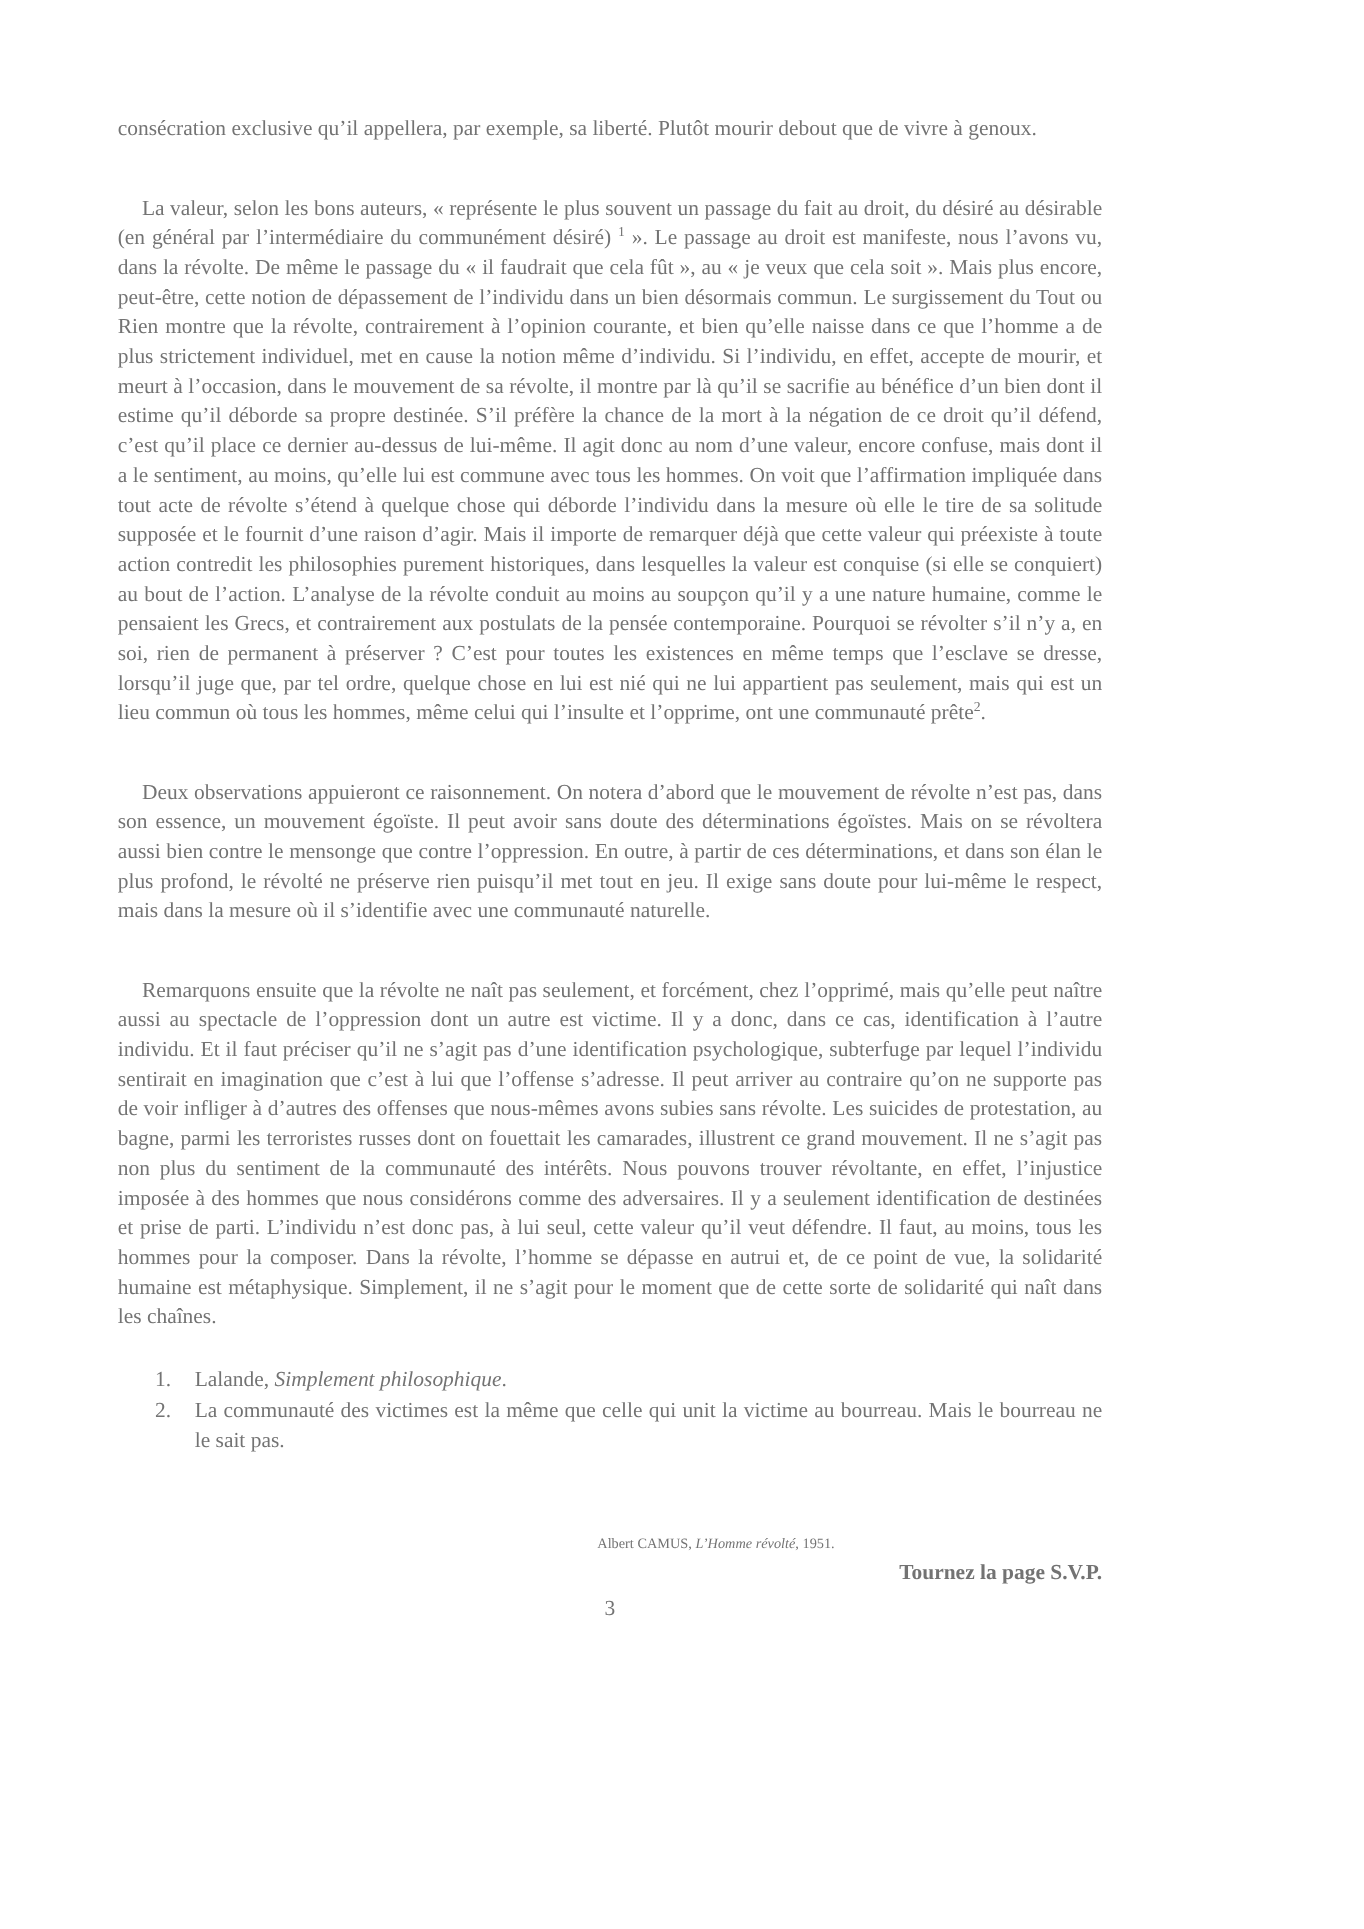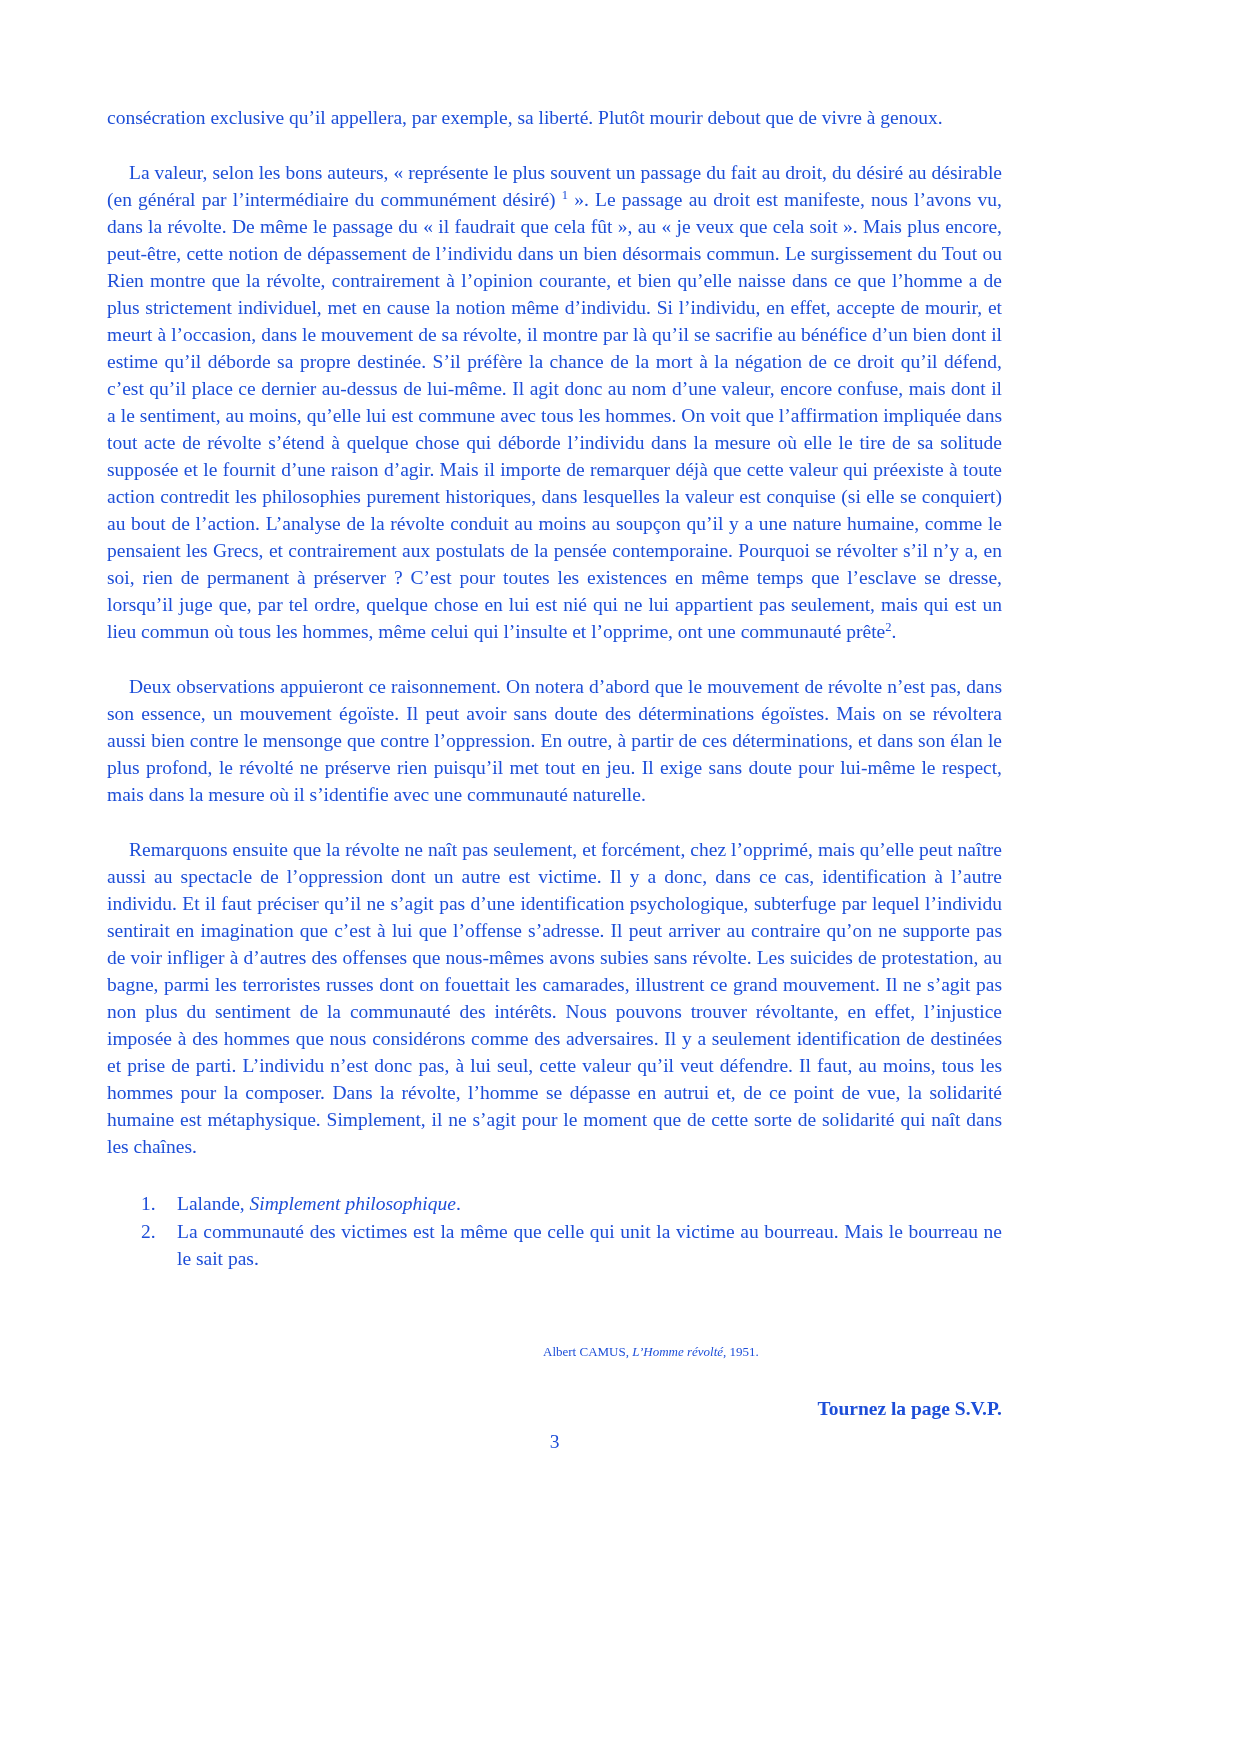--- a/index.html
+++ b/index.html
@@ -6,36 +6,36 @@
     margin: 0;
     padding: 0;
     background: #ffffff;
   }
   .page {
     position: relative;
     width: 1240px;
     height: 1754px;
     background: #ffffff;
     font-family: "Liberation Serif", "DejaVu Serif", serif;
-    color: #1d4ed8;
+    color: #737373;
     overflow: hidden;
   }
   .content {
     position: absolute;
     left: 107px;
     top: 104px;
     width: 895px;
   }
   .para {
     font-size: 19.5px;
     line-height: 27px;
     text-align: justify;
     margin: 0;
   }
-  .para + .para { margin-top: 28px; }
+  .para + .para { margin-top: 45px; }
   .para.indent { text-indent: 22px; }
   sup.fnref {
     font-size: 12.5px;
     line-height: 0;
     vertical-align: super;
   }
   .footnotes { margin-top: 30px; }
   .footnote {
     display: flex;
     font-size: 19.5px;
@@ -45,21 +45,20 @@
   .footnote + .footnote { margin-top: 1px; }
   .fn-number { flex: 0 0 36px; }
   .fn-text { flex: 1; text-align: justify; }
   .attribution {
     margin-top: 66px;
     padding-left: 436px;
     font-size: 13px;
     line-height: 27px;
   }
   .turn-page {
-    margin-top: 30px;
     text-align: right;
     font-weight: bold;
     font-size: 19.5px;
     line-height: 27px;
   }
   .page-number {
     margin-top: 6px;
     text-align: center;
     font-size: 19.5px;
     line-height: 27px;

